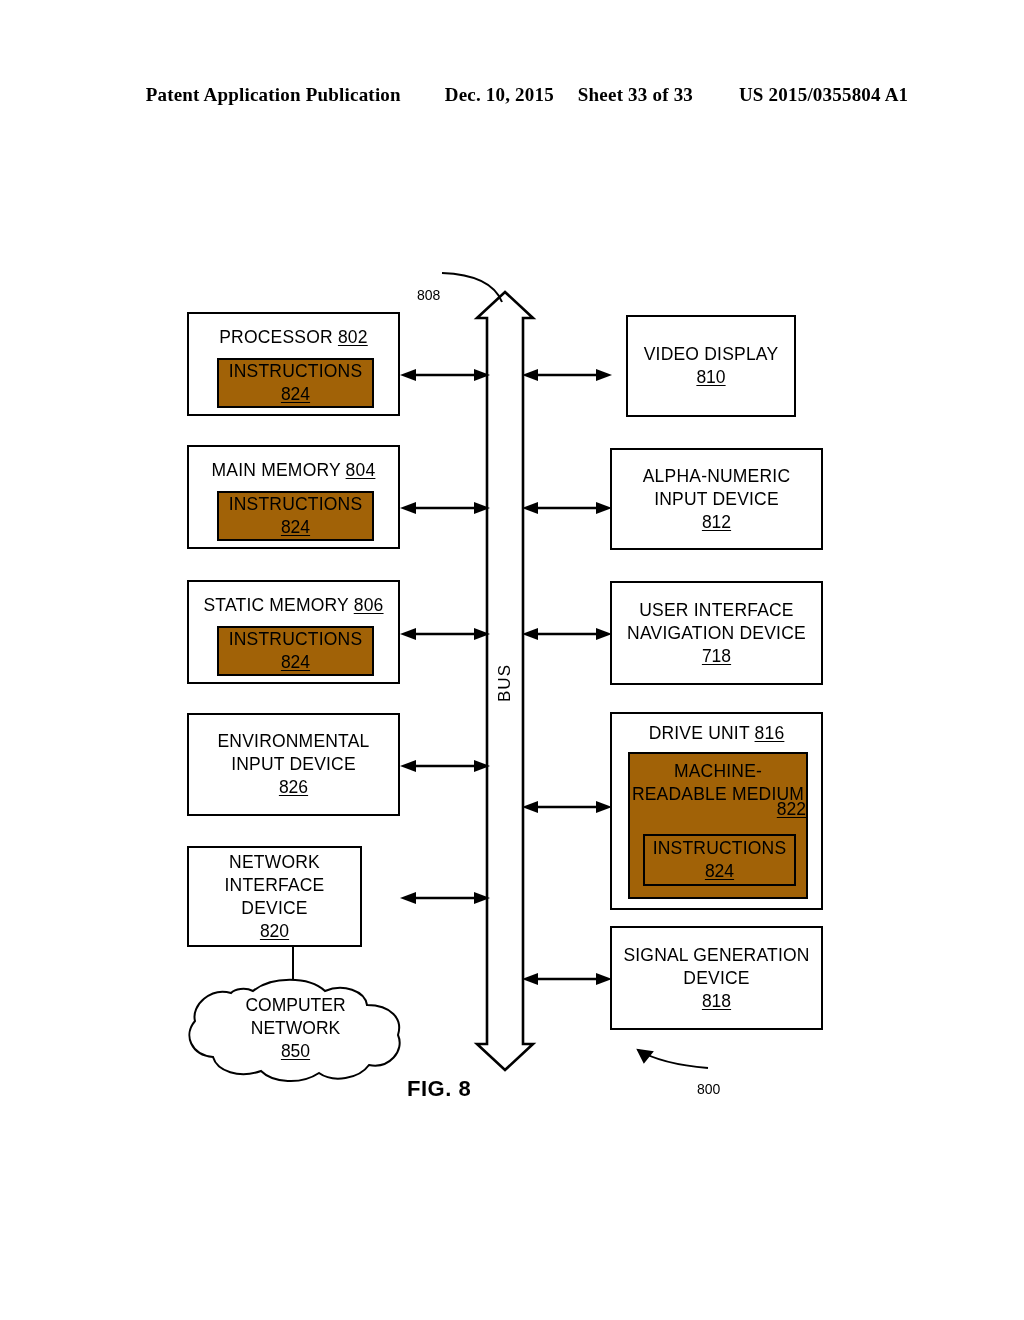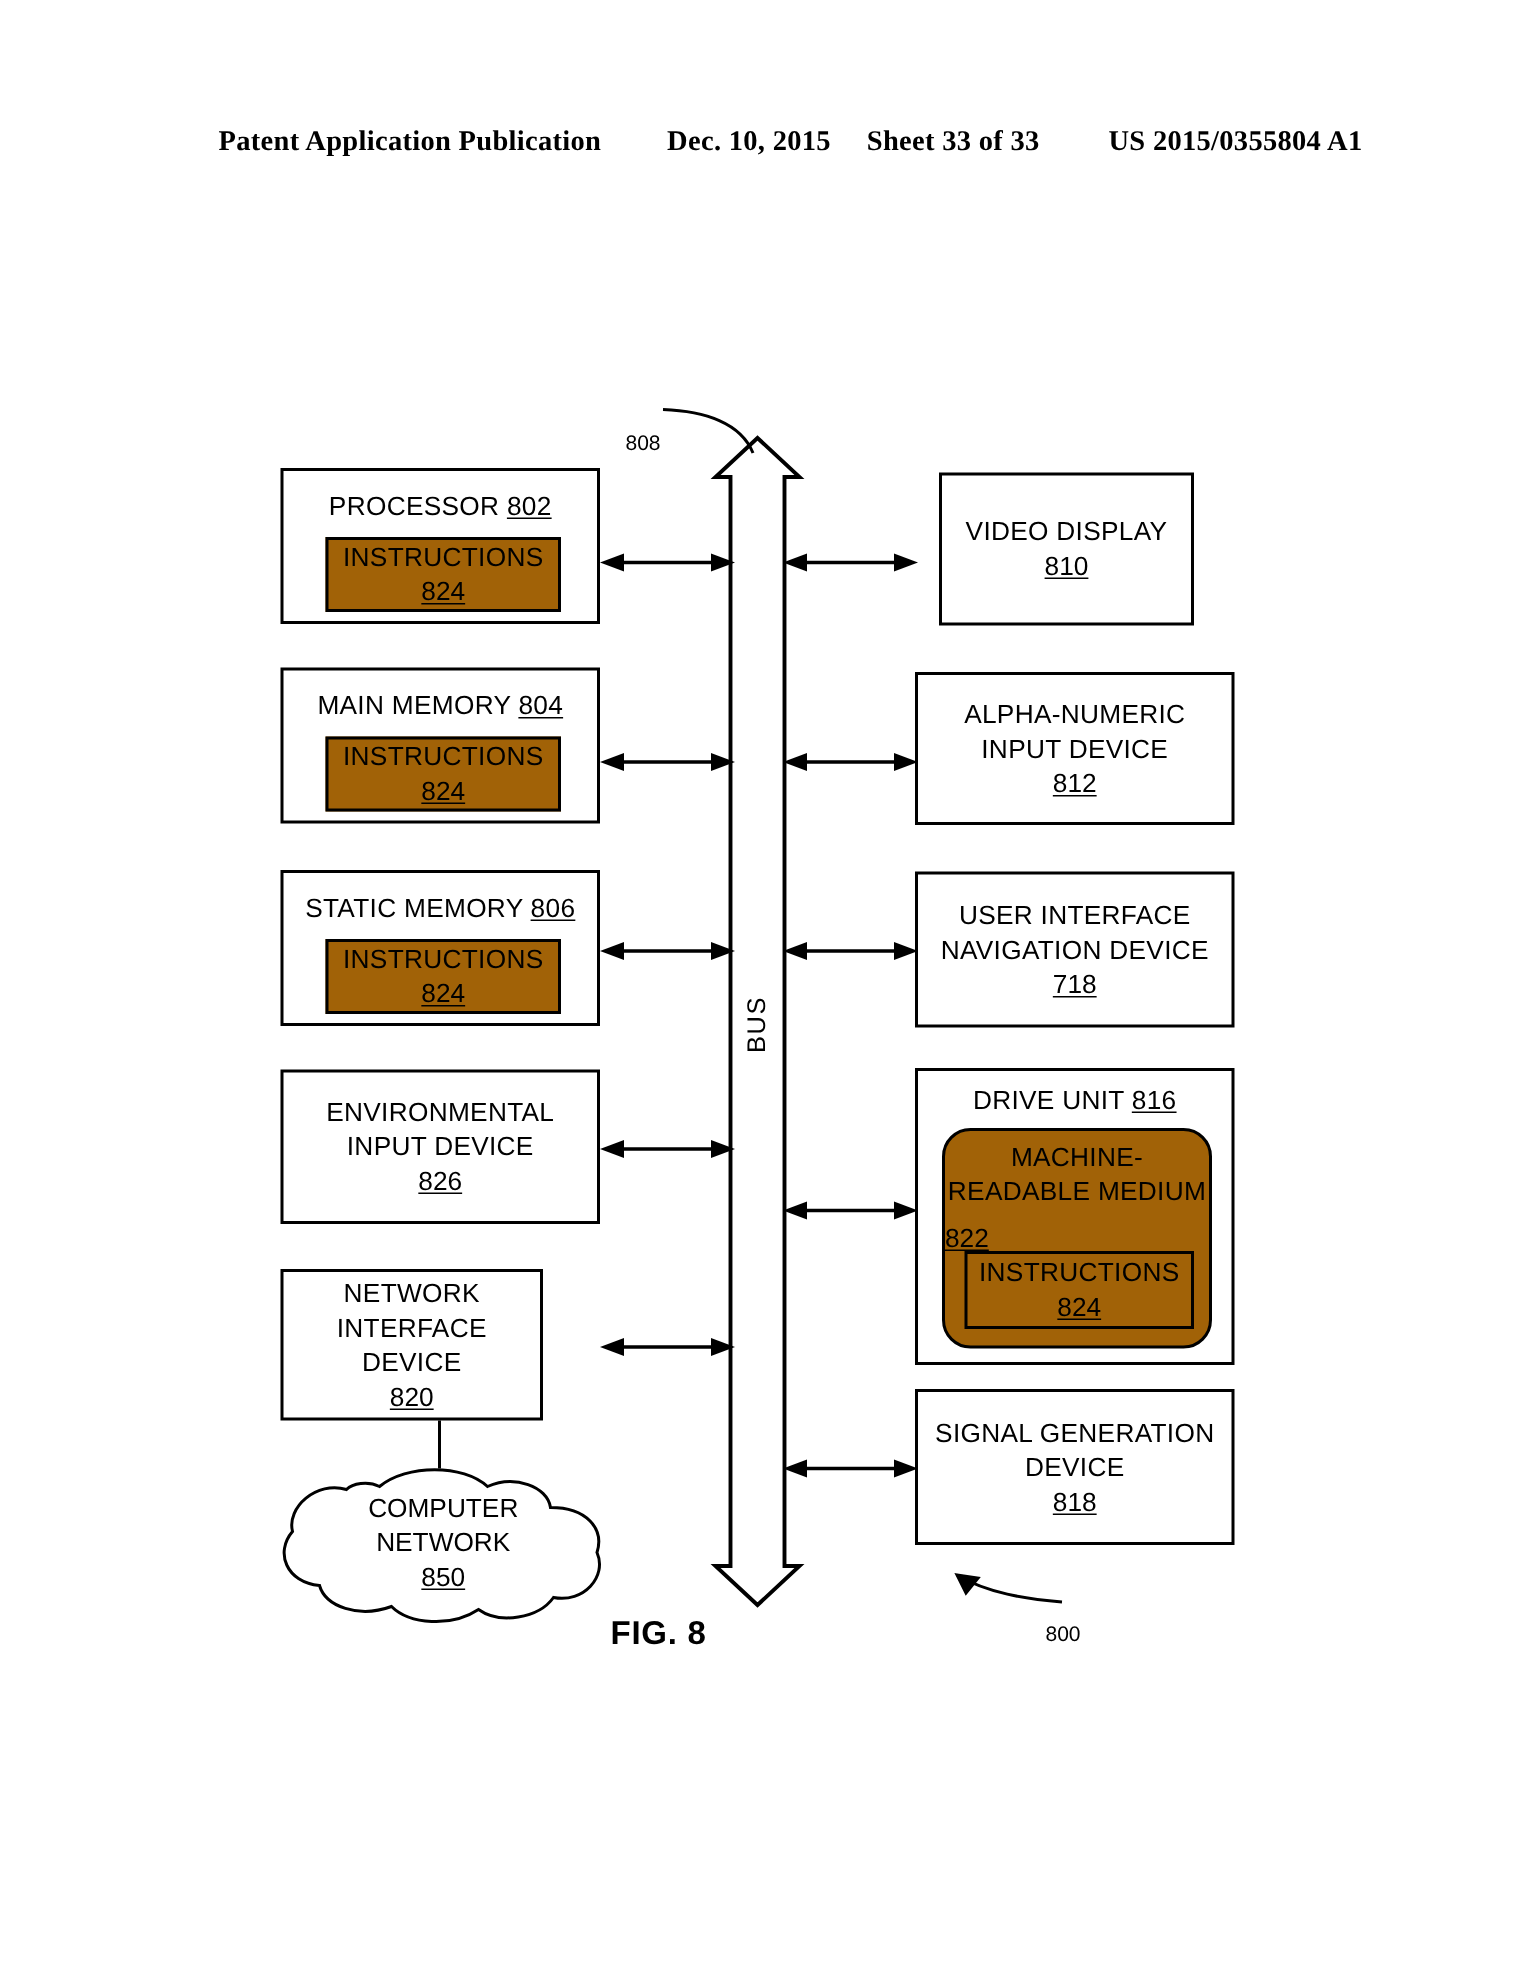--- a/index.html
+++ b/index.html
@@ -287,24 +287,24 @@
     <div class="box-title-wrap">USER INTERFACE</div>
     <div class="box-title-wrap">NAVIGATION DEVICE</div>
     <div class="ref-line">718</div>
   </div>
 
   <div class="box" style="left:610px; top:712px; width:213px; height:198px;">
     <div class="box-title" style="position:absolute; top:8px; left:0; width:100%;">
       <span>DRIVE UNIT</span>
       <span class="ref">816</span>
     </div>
-    <div class="inner" style="left:16px; top:38px; width:180px; height:147px;border-radius:19px;">
+    <div class="inner" style="left:16px; top:38px; width:180px; height:147px;">
       <div class="box-title-wrap" style="position:absolute; top:6px; left:0; width:100%; text-align:center;">MACHINE-</div>
       <div class="box-title-wrap" style="position:absolute; top:29px; left:0; width:100%; text-align:center;">READABLE MEDIUM</div>
-      <div class="ref-line" style="position:absolute; top:60px; left:0; width:100%; text-align:left;">822</div>
+      <div class="ref-line" style="position:absolute; top:44px; left:0; width:100%; text-align:right;">822</div>
       <div class="inner" style="left:13px; top:80px; width:153px; height:52px;">
         <div class="box-title">INSTRUCTIONS</div>
         <div class="ref-line">824</div>
       </div>
     </div>
   </div>
 
   <div class="box" style="left:610px; top:926px; width:213px; height:104px;text-align:right;">
     <div class="box-title-wrap">SIGNAL GENERATION</div>
     <div class="box-title-wrap">DEVICE</div>

